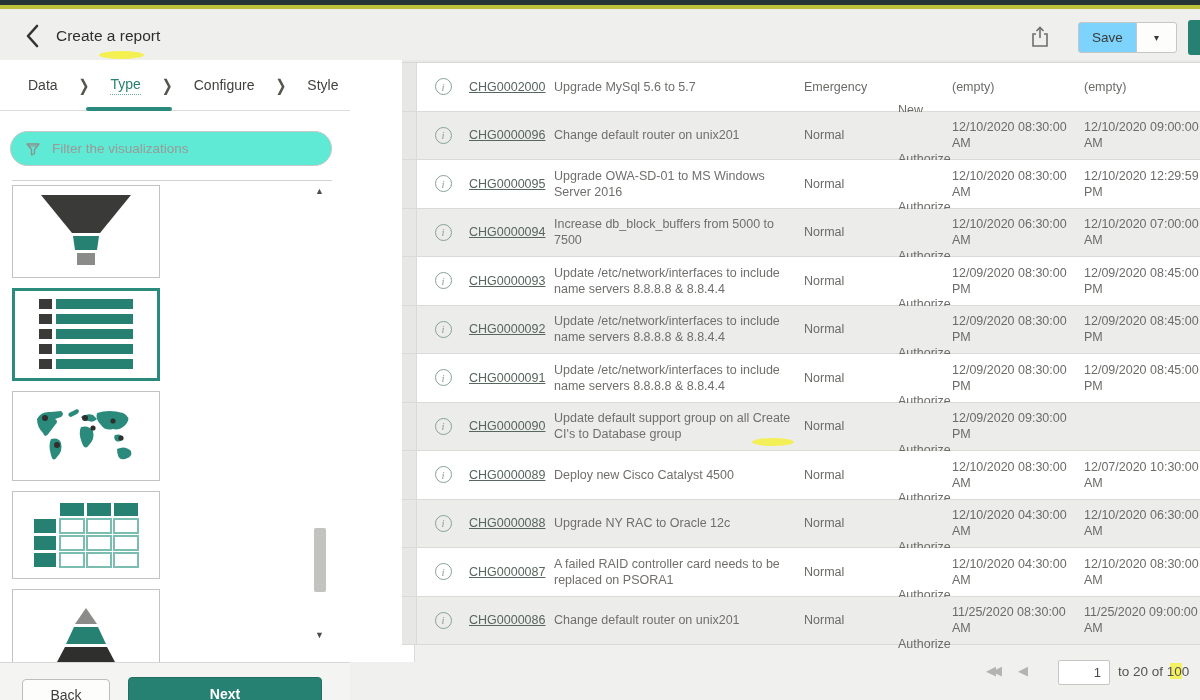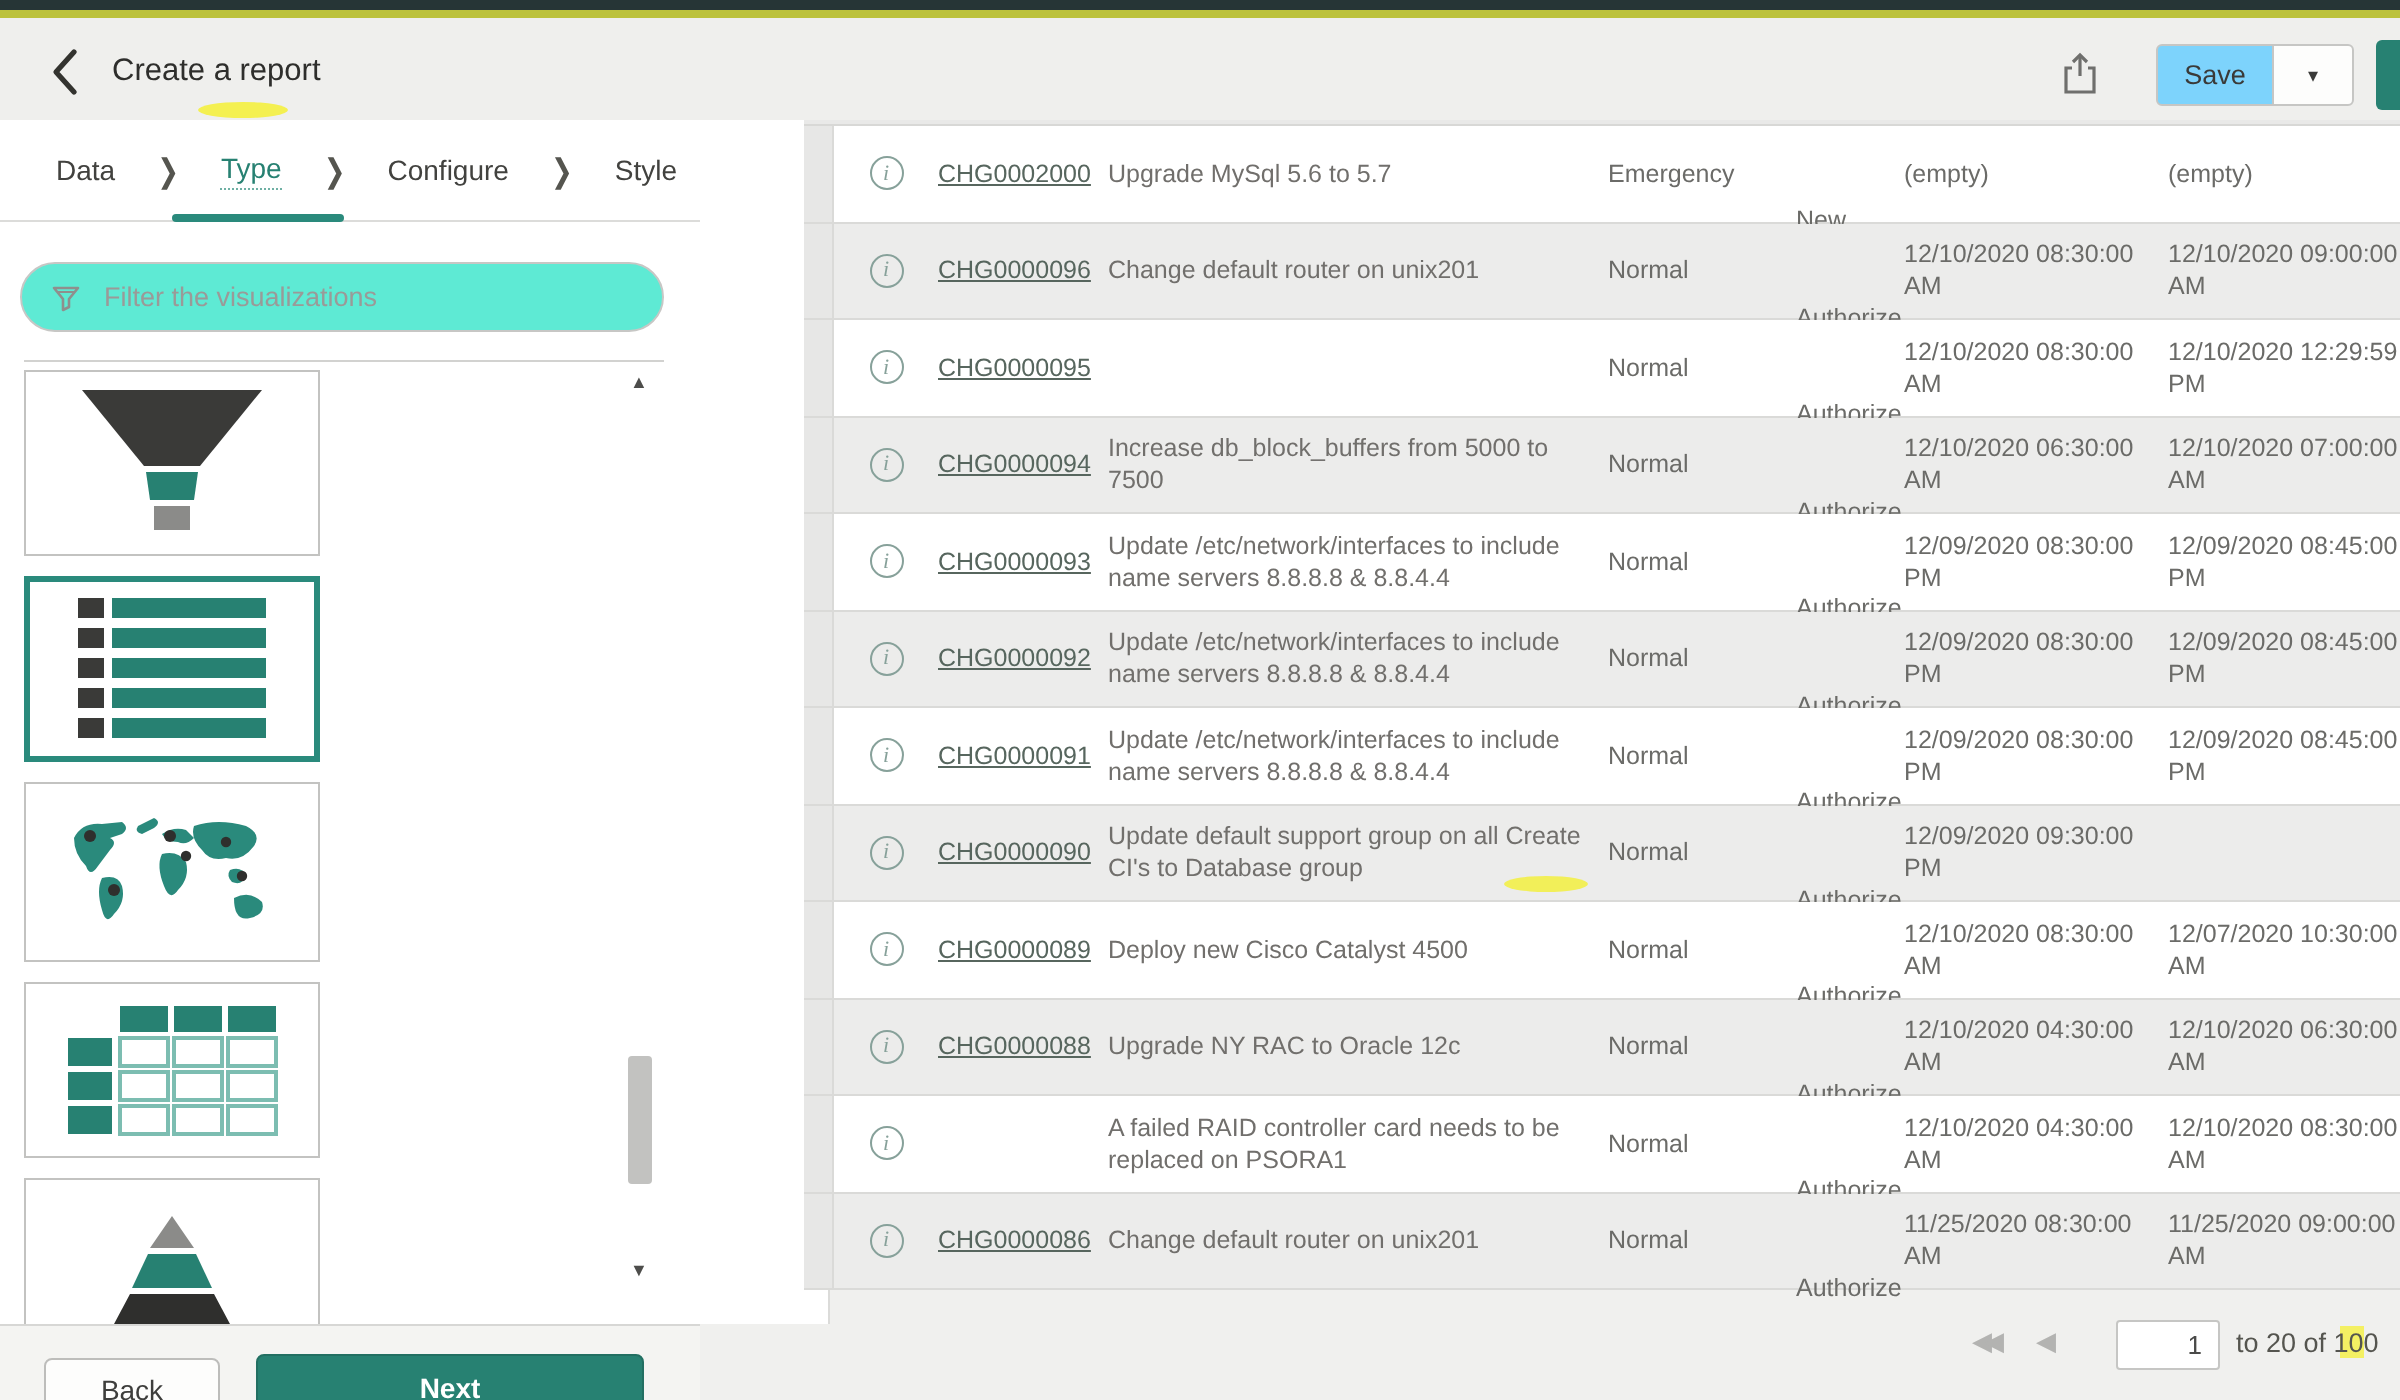--- a/index.html
+++ b/index.html
@@ -268,20 +268,21 @@
         </span>
       </div>
       <div class="trow">
         <span class="cell c-sliver"></span>
         <span class="cell c-info">
           <span class="info-badge">i</span>
         </span>
         <span class="cell c-num">
           <a>CHG0000095</a>
         </span>
+        <span class="cell c-desc">Upgrade OWA-SD-01 to MS Windows Server 2016</span>
         <span class="cell c-pri">Normal</span>
         <span class="cell c-state">Authorize</span>
         <span class="cell c-start">12/10/2020 08:30:00 AM</span>
         <span class="cell c-end">12/10/2020 12:29:59 PM</span>
         <span class="cell c-asg">
           <a>Dav</a>
         </span>
       </div>
       <div class="trow striped">
         <span class="cell c-sliver"></span>
@@ -398,20 +399,23 @@
         <span class="cell c-start">12/10/2020 04:30:00 AM</span>
         <span class="cell c-end">12/10/2020 06:30:00 AM</span>
         <span class="cell c-asg">
           <a>Fre</a>
         </span>
       </div>
       <div class="trow">
         <span class="cell c-sliver"></span>
         <span class="cell c-info">
           <span class="info-badge">i</span>
+        </span>
+        <span class="cell c-num">
+          <a>CHG0000087</a>
         </span>
         <span class="cell c-desc">A failed RAID controller card needs to be replaced on PSORA1</span>
         <span class="cell c-pri">Normal</span>
         <span class="cell c-state">Authorize</span>
         <span class="cell c-start">12/10/2020 04:30:00 AM</span>
         <span class="cell c-end">12/10/2020 08:30:00 AM</span>
         <span class="cell c-asg">
           <a>Dav</a>
         </span>
       </div>

